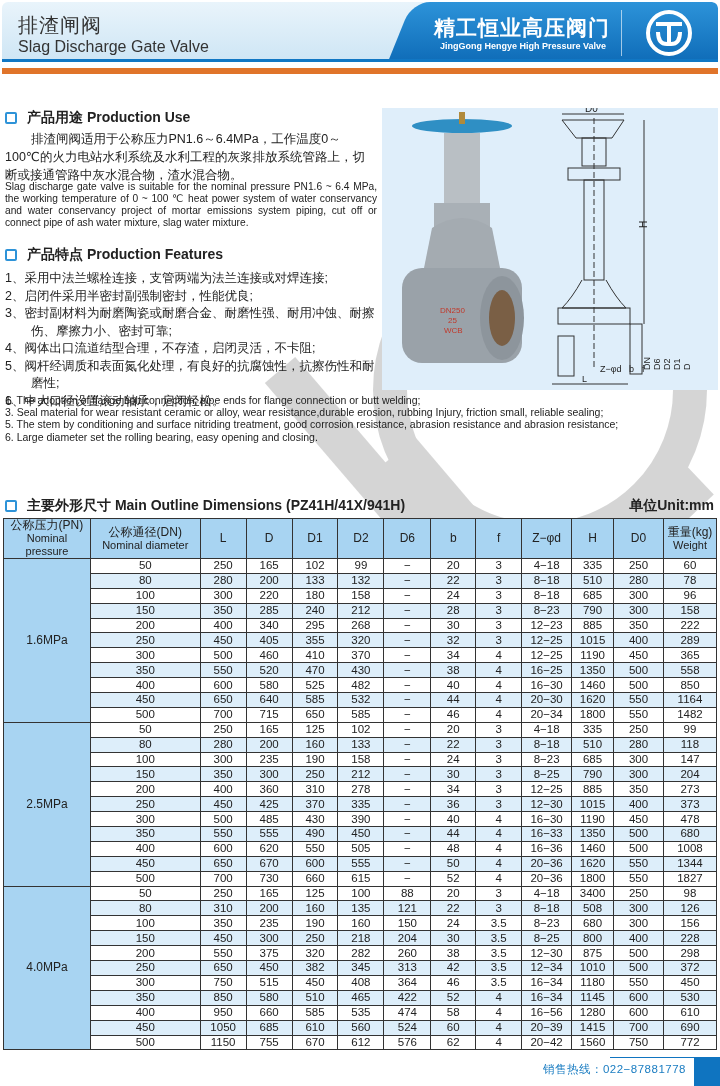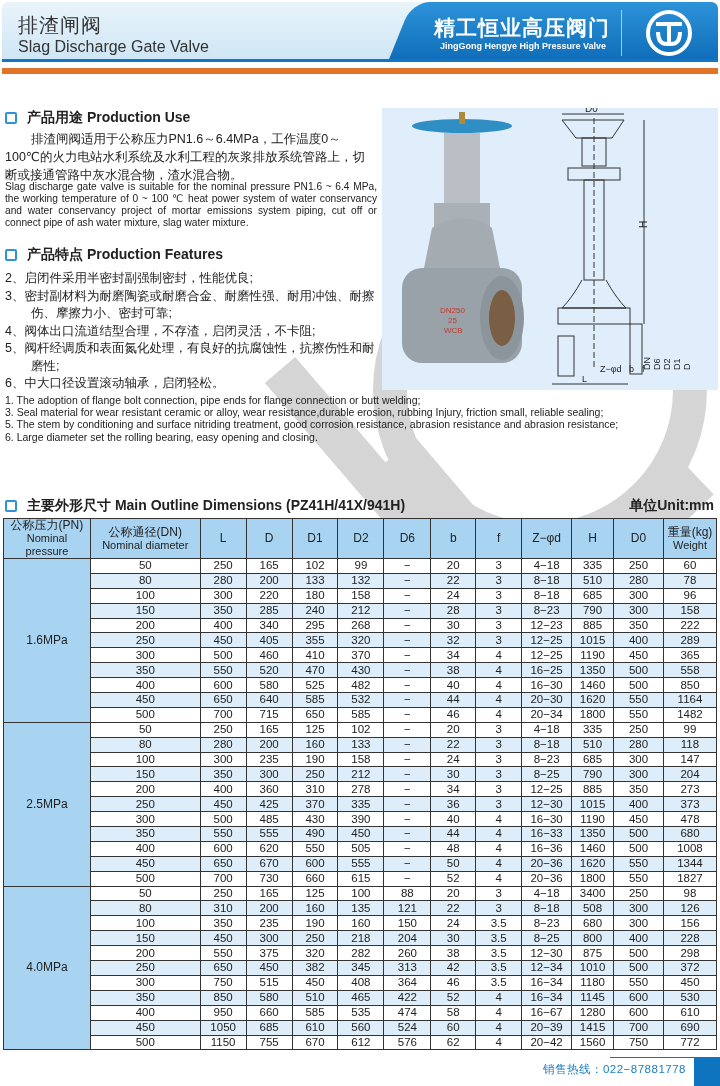--- a/index.html
+++ b/index.html
@@ -80,20 +80,21 @@
   <span>产品用途 Production Use</span>
 </div>
 <div class="cn-para" style="top:130px;text-indent:26px;">排渣闸阀适用于公称压力PN1.6～6.4MPa，工作温度0～100℃的火力电站水利系统及水利工程的灰浆排放系统管路上，切断或接通管路中灰水混合物，渣水混合物。</div>
 <div class="en-para" style="top:181px;">Slag discharge gate valve is suitable for the nominal pressure PN1.6 ~ 6.4 MPa, the working temperature of 0 ~ 100 ℃ heat power system of water conservancy and water conservancy project of mortar emissions system piping, cut off or connect pipe of ash water mixture, slag water mixture.</div>
 
 <div class="sec-head" style="left:5px;top:246px;">
   <span class="box"></span>
   <span>产品特点 Production Features</span>
 </div>
 <ul class="feat-list">
+  <li>1、采用中法兰螺栓连接，支管两端为法兰连接或对焊连接;</li>
   <li>2、启闭件采用半密封副强制密封，性能优良;</li>
   <li>3、密封副材料为耐磨陶瓷或耐磨合金、耐磨性强、耐用冲蚀、耐擦伤、摩擦力小、密封可靠;</li>
   <li>4、阀体出口流道结型合理，不存渣，启闭灵活，不卡阻;</li>
   <li>5、阀杆经调质和表面氮化处理，有良好的抗腐蚀性，抗擦伤性和耐磨性;</li>
   <li>6、中大口径设置滚动轴承，启闭轻松。</li>
 </ul>
 <ul class="en-list">
   <li>1. The adoption of flange bolt connection, pipe ends for flange connection or butt welding;</li>
   <li>3. Seal material for wear resistant ceramic or alloy, wear resistance,durable erosion, rubbing Injury, friction small, reliable sealing;</li>
   <li>5. The stem by conditioning and surface nitriding treatment, good corrosion resistance, abrasion resistance and abrasion resistance;</li>
@@ -610,21 +611,21 @@
       </tr>
       <tr>
         <td>400</td>
         <td>950</td>
         <td>660</td>
         <td>585</td>
         <td>535</td>
         <td>474</td>
         <td>58</td>
         <td>4</td>
-        <td>16−67</td>
+        <td>16−56</td>
         <td>1280</td>
         <td>600</td>
         <td>610</td>
       </tr>
       <tr class="alt">
         <td>450</td>
         <td>1050</td>
         <td>685</td>
         <td>610</td>
         <td>560</td>

